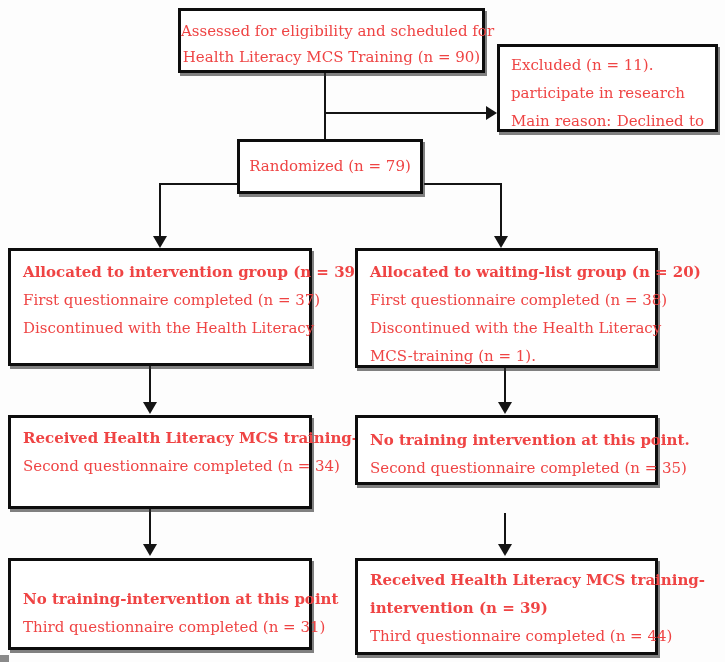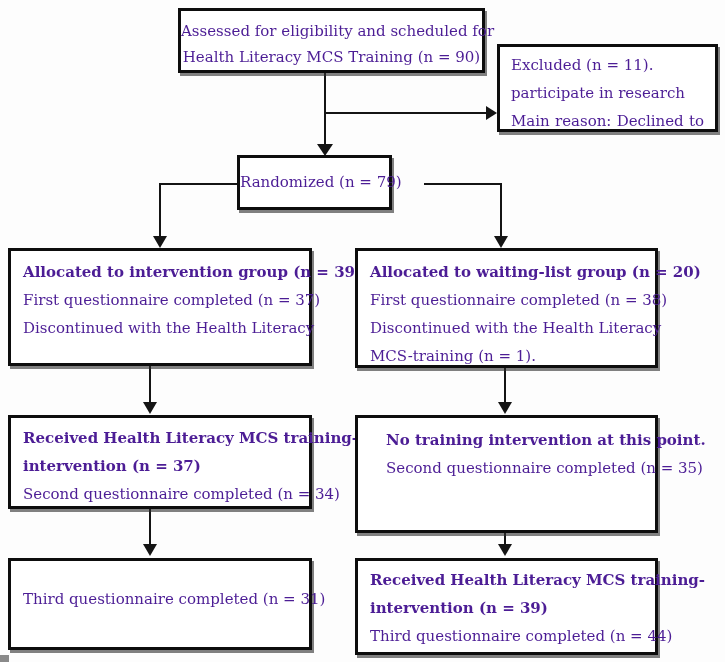--- a/index.html
+++ b/index.html
@@ -2,43 +2,43 @@
 <html><head>
 <meta charset="utf-8">
 <style>
   html,body { margin:0; padding:0; background:#ffffff; }
   #figure {
     position: relative;
     width: 725px;
     height: 662px;
     background: #fdfdfd;
     font-family: "DejaVu Serif", "Liberation Serif", serif;
-    color: #4c1d95;
+    color: #ef4444;
     overflow: hidden;
   }
   .box {
     position: absolute;
     box-sizing: border-box;
     background: #ffffff;
     border: 3px solid #0d0d0d;
     box-shadow: 2px 3px 0 rgba(45,45,45,0.6);
     font-size: 15px;
     line-height: 28px;
   }
   .box .line { white-space: nowrap; }
   .bold { font-weight: bold; }
   .justify-line { text-align: justify; text-align-last: justify; white-space: normal; }
 
   #box-assessed   { left:178px; top:8px;   width:307px; height:65px; text-align:center; padding-top:7px; line-height:26px; }
   #box-excluded   { left:497px; top:44px;  width:221px; height:88px; padding:4px 11px 0; }
-  #box-randomized { left:237px; top:155px; width:155px; height:55px; text-align:center; line-height:49px; }
+  #box-randomized { left:237px; top:139px; width:186px; height:55px; text-align:center; line-height:49px; }
   #box-left-alloc   { left:8px;   top:248px; width:304px; height:118px; padding:7px 12px 0; }
   #box-right-alloc  { left:355px; top:248px; width:303px; height:120px; padding:7px 12px 0; }
   #box-left-mid     { left:8px;   top:415px; width:304px; height:94px;  padding:6px 12px 0; }
-  #box-right-mid    { left:355px; top:415px; width:303px; height:118px;  padding:8px 28px 0; }
+  #box-right-mid    { left:355px; top:415px; width:303px; height:70px;  padding:8px 12px 0; }
   #box-left-bottom  { left:8px;   top:558px; width:304px; height:92px;  padding:24px 12px 0; }
   #box-right-bottom { left:355px; top:558px; width:303px; height:97px;  padding:5px 12px 0; }
 
   #connectors { position:absolute; left:0; top:0; pointer-events:none; }
   #connectors path { stroke:#141414; stroke-width:2; fill:none; }
   #connectors polygon { fill:#141414; stroke:none; }
 
   #scan-artifact { position:absolute; left:0; top:655px; width:9px; height:7px; background:#8a8a8a; }
 </style>
 </head>
@@ -104,30 +104,30 @@
 
   <div class="box" id="box-right-alloc">
     <div class="line bold">Allocated to waiting-list group (n = 20)</div>
     <div class="line">First questionnaire completed (n = 38)</div>
     <div class="line">Discontinued with the Health Literacy</div>
     <div class="line">MCS-training (n = 1).</div>
   </div>
 
   <div class="box" id="box-left-mid">
     <div class="line bold">Received Health Literacy MCS training-</div>
-    <div class="line bold">intervention (n = 37)</div>
     <div class="line">Second questionnaire completed (n = 34)</div>
   </div>
 
   <div class="box" id="box-right-mid">
     <div class="line bold">No training intervention at this point.</div>
     <div class="line">Second questionnaire completed (n = 35)</div>
   </div>
 
   <div class="box" id="box-left-bottom">
+    <div class="line bold">No training-intervention at this point</div>
     <div class="line">Third questionnaire completed (n = 31)</div>
   </div>
 
   <div class="box" id="box-right-bottom">
     <div class="line bold">Received Health Literacy MCS training-</div>
     <div class="line bold">intervention (n = 39)</div>
     <div class="line">Third questionnaire completed (n = 44)</div>
   </div>
 
   <div id="scan-artifact"></div>

